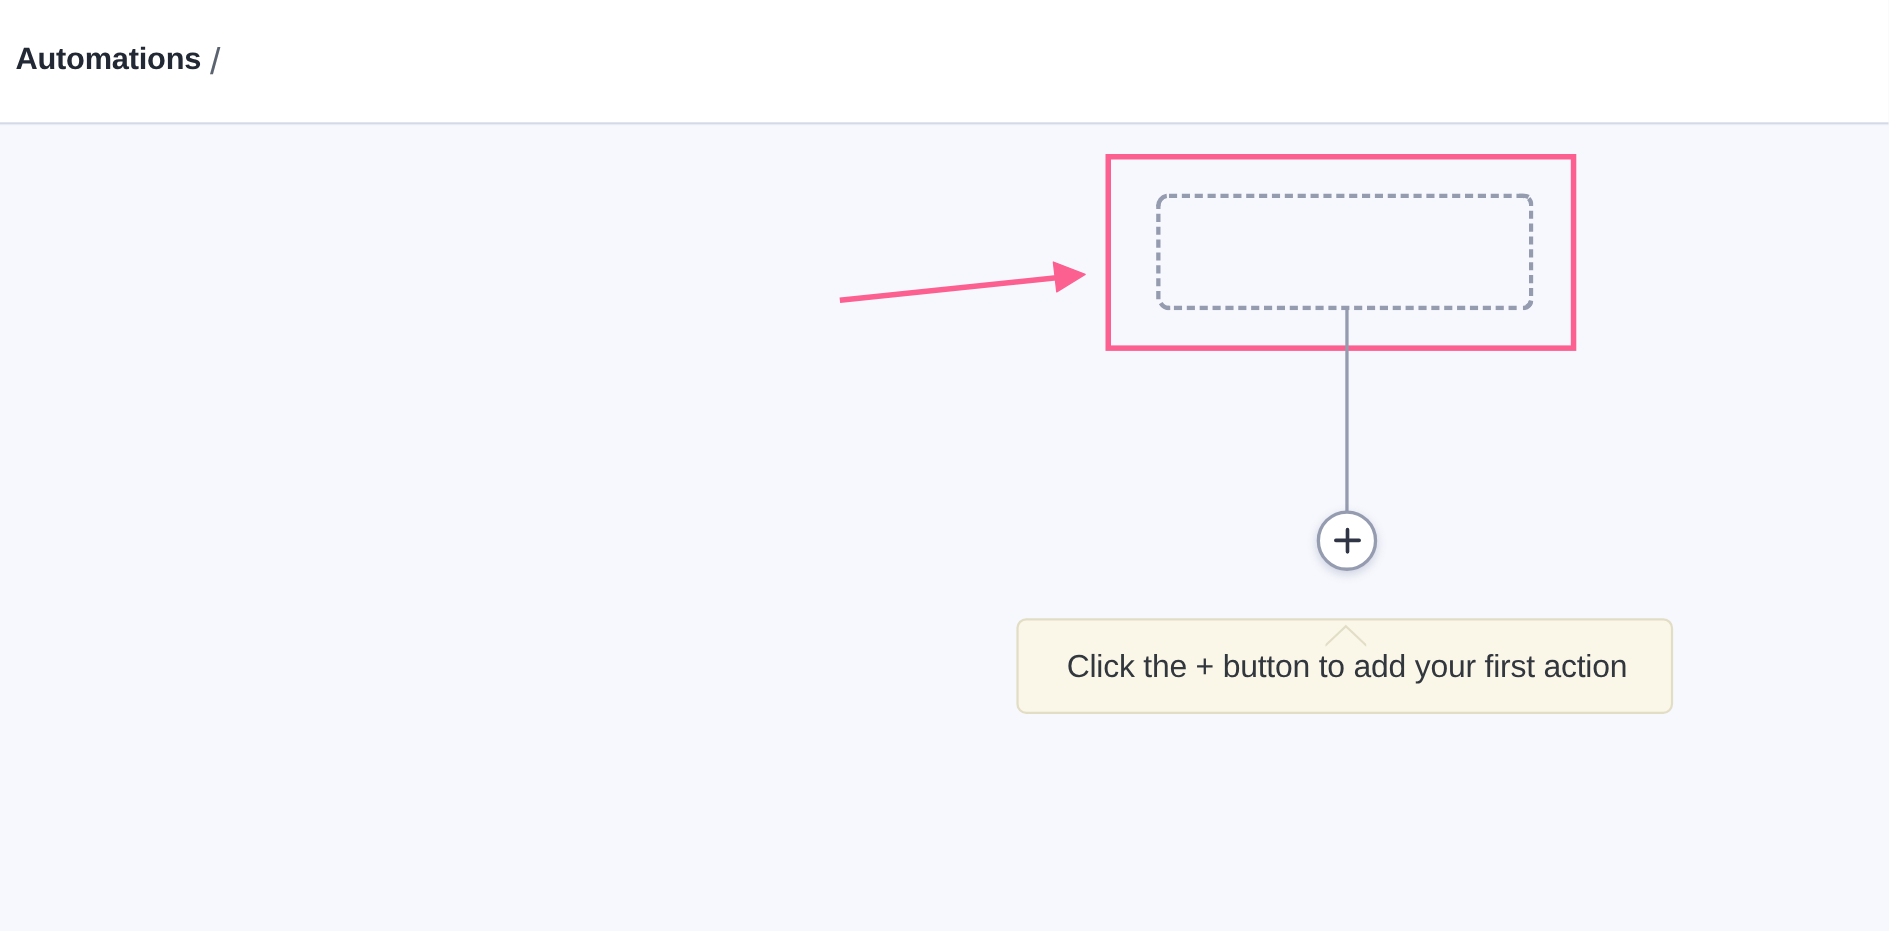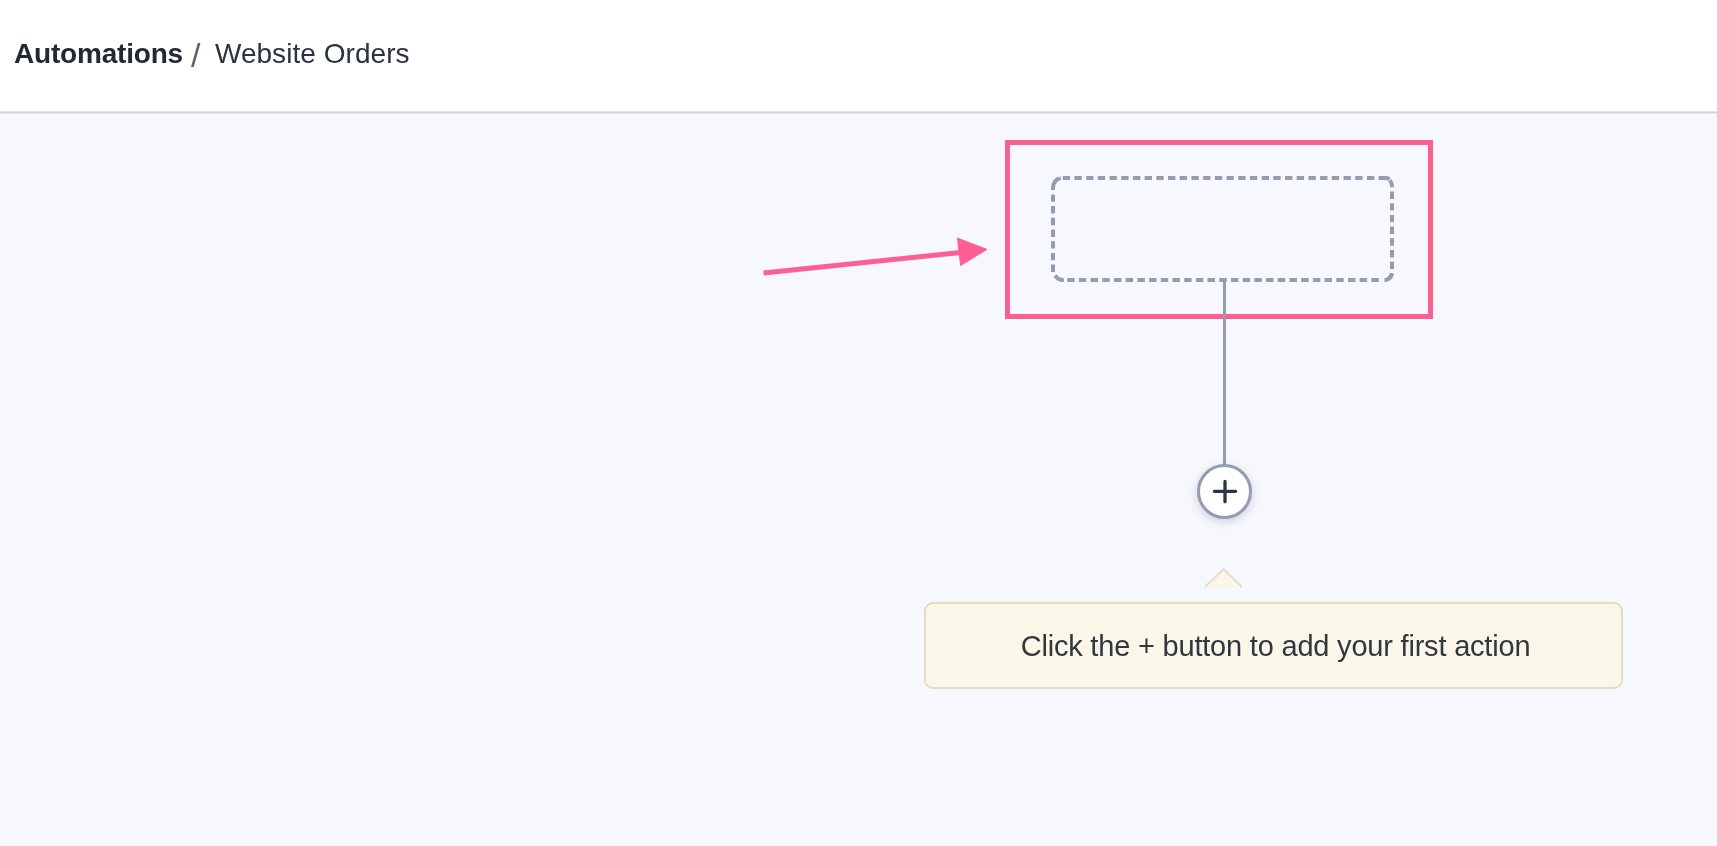--- a/index.html
+++ b/index.html
@@ -102,22 +102,22 @@
     border: 3px solid #959cb0;
     border-radius: 50%;
     background: #ffffff;
     box-sizing: border-box;
     display: flex; align-items: center; justify-content: center;
     box-shadow: 0 3px 9px rgba(110,120,155,0.30);
   }
 
   
   .tooltip {
-    position: absolute; left: 924px; top: 602px;
-    width: 699px; height: 87px;
+    position: absolute; left: 924px; top: 562px;
+    width: 597px; height: 87px;
     background: #faf6e8;
     border: 2px solid #e2ddc5;
     border-radius: 9px;
     box-sizing: border-box;
     display: flex; align-items: center; justify-content: center;
   }
   .tooltip-text {
     font-size: 29px; color: #32373e; letter-spacing: -0.2px;
     position: relative; top: 1px; left: 2px;
   }
@@ -140,21 +140,20 @@
   <div class="header"></div>
   <div class="header-divider">
       <i class="hd1"></i>
       <i class="hd2"></i>
       <i class="hd3"></i>
     </div>
   <div class="header-content">
     <div class="breadcrumb">
       <span class="crumb-root">Automations</span>
       <span class="crumb-sep">/</span>
-      <span class="crumb-current">Website Orders</span>
     </div>
   </div>
 
   <div class="canvas"></div>
 
   <div class="highlight-box"></div>
 
 
   <svg class="trigger-dash" viewBox="0 0 343 106">
     <g fill="none" stroke="#959cb0" stroke-width="4" stroke-dasharray="7.4 4.3">

